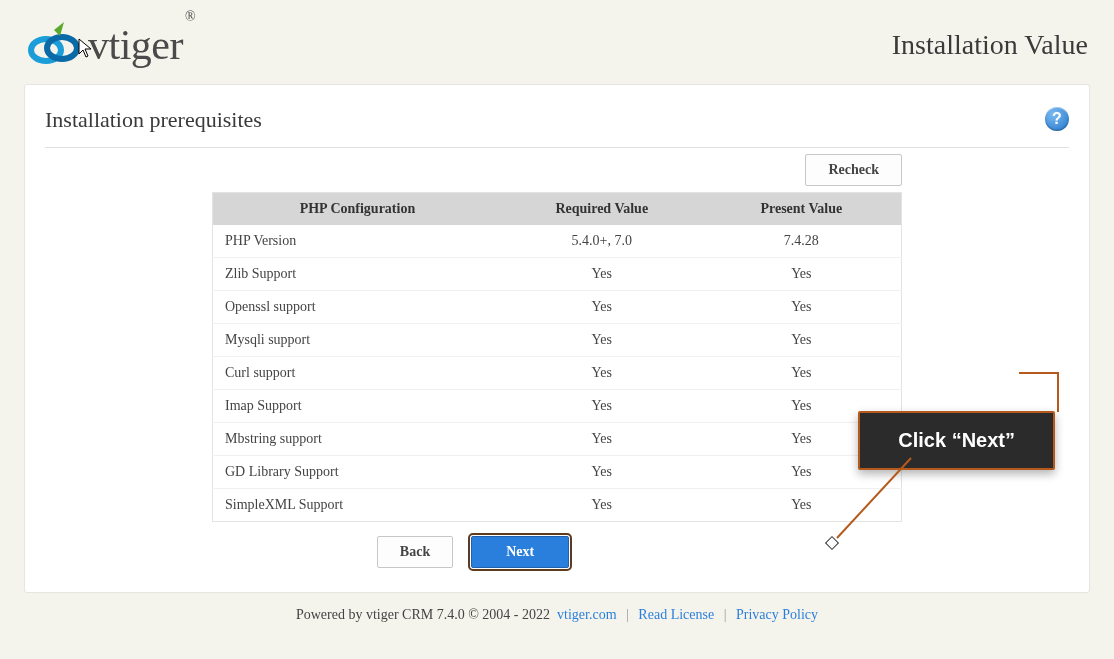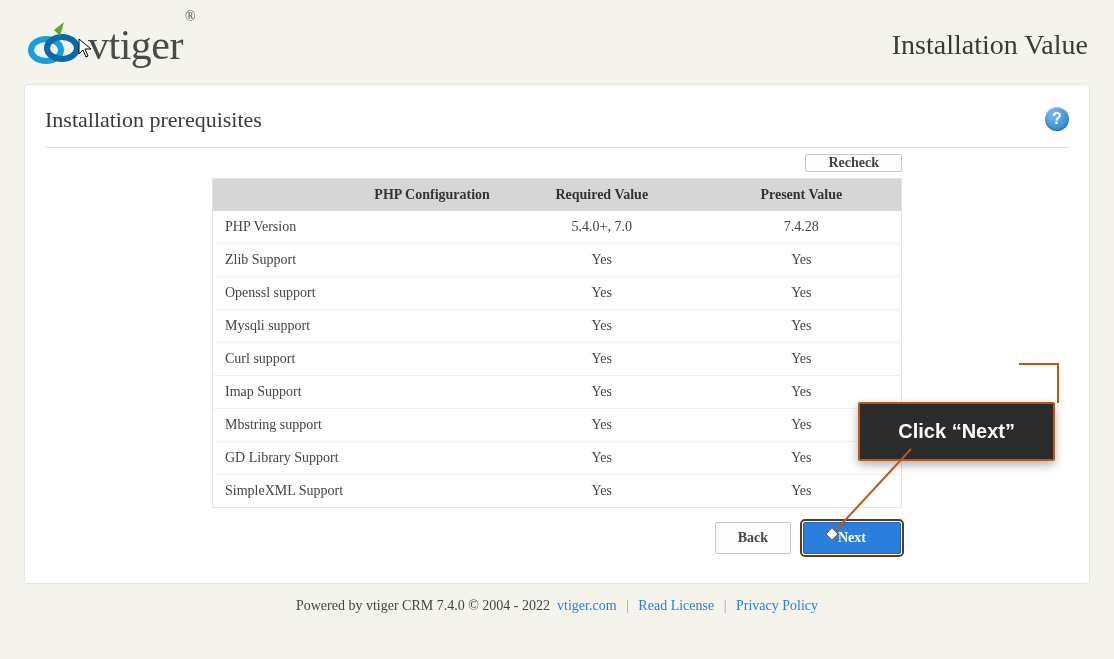--- a/index.html
+++ b/index.html
@@ -80,56 +80,56 @@
     margin: 0 auto;
   }
   .recheck-row {
     display:flex;
     justify-content: flex-end;
     margin-bottom: 6px;
   }
   .btn {
     font-family: Georgia, "Times New Roman", serif;
     font-size: 14px;
-    padding: 0 22px;
+    padding: 7px 22px;
     border: 1px solid #c7c7c7;
     background: #fdfdfd;
     color: #444;
     cursor: pointer;
     border-radius: 2px;
     font-weight: bold;
   }
   table.req {
     width: 100%;
     border-collapse: collapse;
     border: 1px solid #e3e3e3;
   }
   table.req thead th {
     background: #d6d6d6;
     font-family: Georgia, "Times New Roman", serif;
     font-size: 14px;
     font-weight: bold;
     color: #333;
-    text-align: right;
+    text-align: center;
     padding: 8px 12px;
   }
   table.req thead th.center { text-align:center; }
   table.req tbody td {
     font-family: Georgia, "Times New Roman", serif;
     font-size: 14px;
     color: #444;
     padding: 8px 12px;
     border-top: 1px solid #f0f0f0;
   }
   table.req tbody td.center { text-align:center; }
   table.req tbody tr:first-child td { border-top: none; }
   .nav-row {
     display:flex;
-    justify-content: flex-end;
-    gap: 12px;
+    justify-content: center;
+    gap: 18px;
     margin-top: 14px;
     padding-right: 168px;
   }
   .btn-primary {
     background: #2b7fdc;
     border: 1px solid #1f63b0;
     color: #fff;
     padding: 7px 34px;
     outline: 2px solid #5c3b1e;
     outline-offset: 1px;

